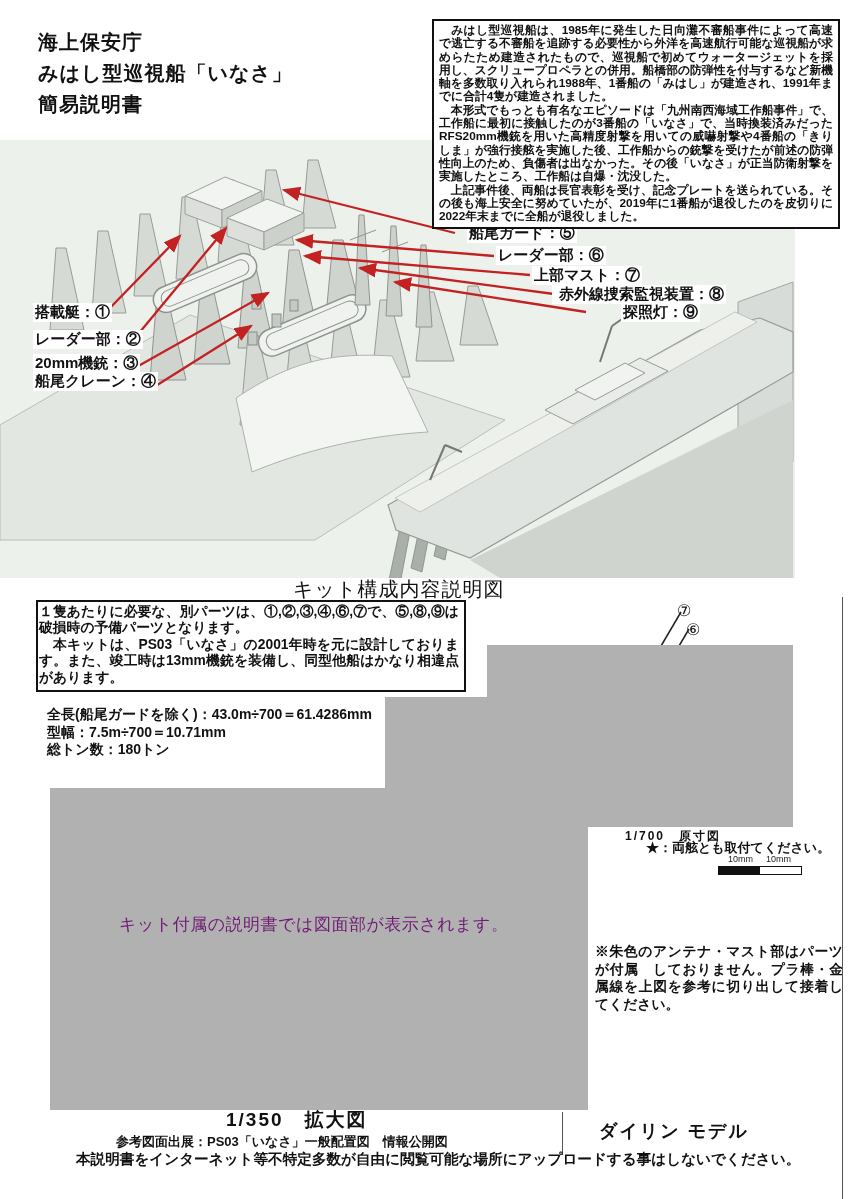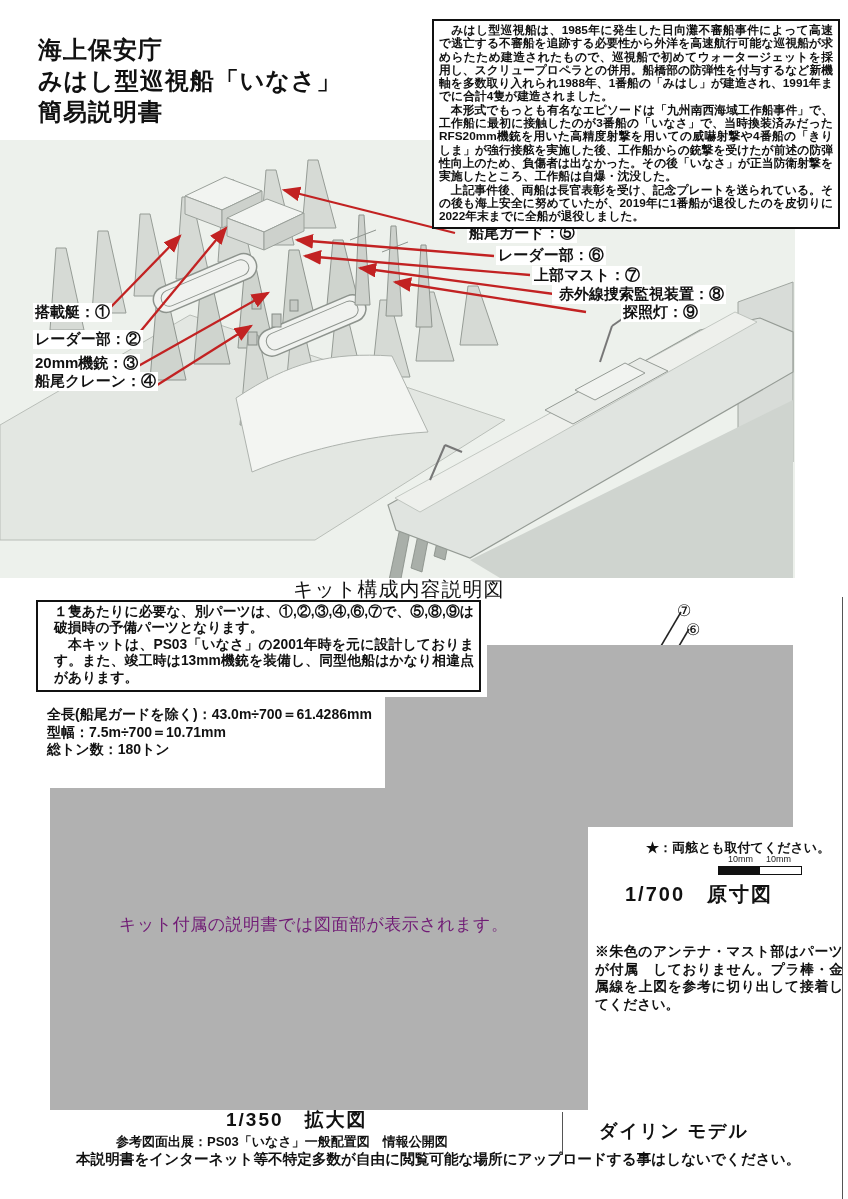--- a/index.html
+++ b/index.html
@@ -1,47 +1,47 @@
 <!DOCTYPE html>
 <html><head>
 <meta charset="utf-8">
 <style>
   html,body{margin:0;padding:0;background:#ffffff;}
   #page{position:relative;width:848px;height:1199px;background:#ffffff;overflow:hidden;
         font-family:"Liberation Sans",sans-serif;color:#111;}
   .abs{position:absolute;}
   
-  #title{left:38px;top:34px;font-size:24px;font-weight:bold;line-height:31px;letter-spacing:1px;white-space:pre;}
+  #title{left:38px;top:27px;font-size:20px;font-weight:bold;line-height:31px;letter-spacing:1px;white-space:pre;}
   
   #infobox{left:432px;top:19px;width:394px;border:2.5px solid #111;background:#fff;
            padding:3px 5px 4px 5px;font-size:11.8px;line-height:13.3px;font-weight:700;
            text-align:justify;z-index:5;}
   #infobox p{margin:0;}
   
   #illus{left:0;top:140px;width:795px;height:438px;}
   .plabel{font-size:15px;font-weight:bold;background:#ffffff;padding:0 2px;white-space:nowrap;z-index:4;}
   
   #caption{left:293px;top:576px;font-size:20px;font-weight:normal;letter-spacing:1px;}
   
   #partsbox{left:36px;top:600px;width:420px;border:2.5px solid #111;background:#fff;
-            padding:2px 5px 4px 16px;font-size:13.8px;line-height:16.4px;font-weight:600;text-align:justify;}
+            padding:2px 5px 4px 1px;font-size:13.8px;line-height:16.4px;font-weight:600;text-align:justify;}
   #partsbox p{margin:0;}
   
   #specs{left:47px;top:706px;font-size:14px;line-height:17.5px;font-weight:600;white-space:pre;}
   
   .grayblock{background:#b1b1b1;}
   #placeholder-text{left:119px;top:913px;font-size:17px;color:#701a75;font-weight:400;letter-spacing:0.5px;z-index:3;}
   
   .callout-num{font-size:16px;line-height:16px;}
   
   #star-note{left:646px;top:839px;font-size:13px;font-weight:bold;}
   .scale-label{font-size:9px;color:#222;}
   #scale-bar{left:718px;top:866px;width:82px;height:7px;border:1px solid #111;background:#fff;}
   #scale-bar-fill{position:absolute;left:0;top:0;width:41px;height:7px;background:#111;}
-  #scale-title{left:625px;top:881px;font-size:20px;letter-spacing:2px;font-weight:600;text-align:right;}
+  #scale-title{left:625px;top:828px;font-size:12px;letter-spacing:2px;font-weight:600;text-align:right;}
   #antenna-note{left:595px;top:943px;width:248px;font-size:13.8px;line-height:17.5px;font-weight:600;text-align:justify;}
   
   #enlarged-title{left:226px;top:1107px;font-size:19px;letter-spacing:2px;font-weight:600;}
   #brand{left:599px;top:1119px;font-size:18px;letter-spacing:2px;font-weight:600;}
   #source-line{left:116px;top:1133px;font-size:13px;font-weight:600;}
   #warning-line{left:76px;top:1150px;font-size:14.6px;font-weight:600;}
   
   .vline{border-left:1.5px solid #555;width:0;}
 </style>
 </head>

